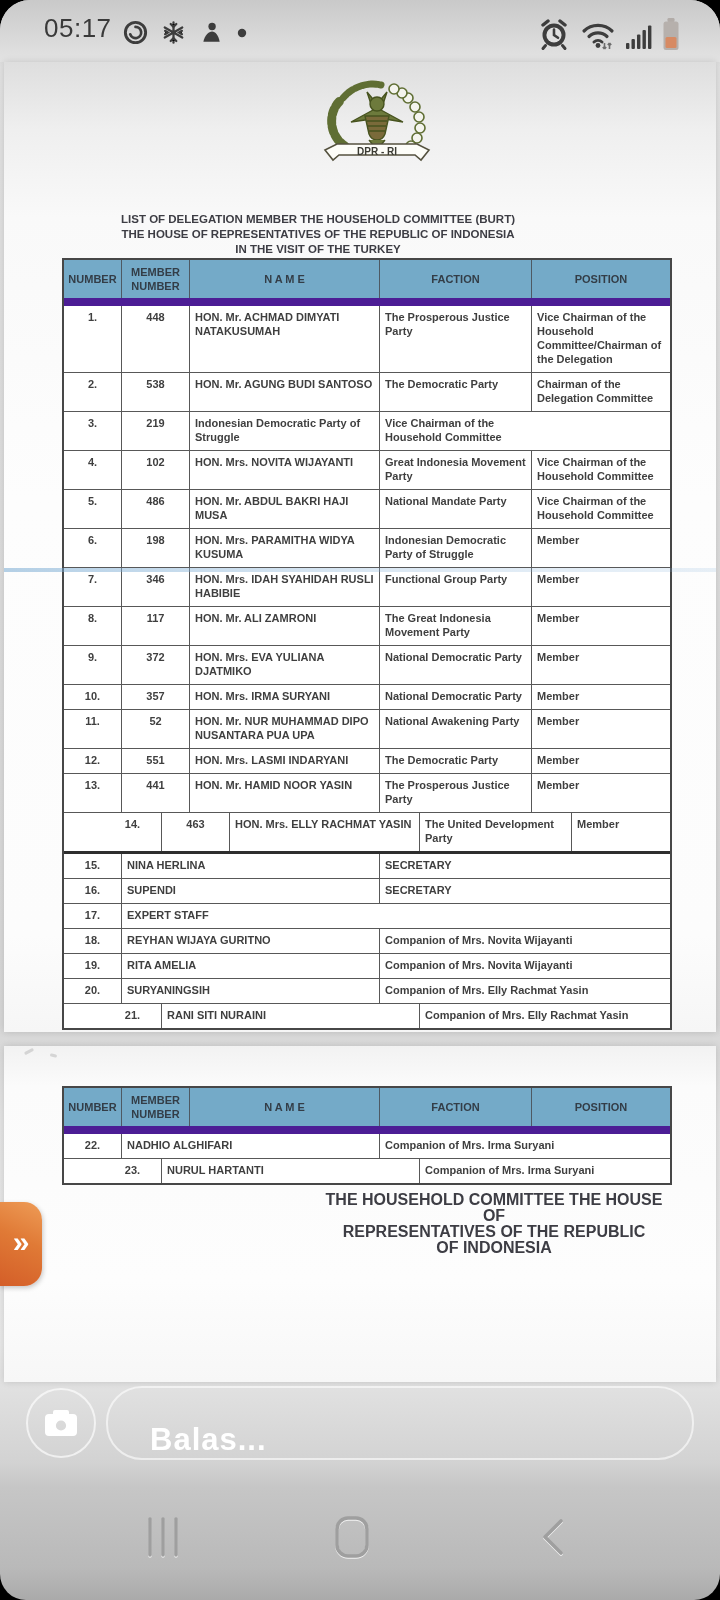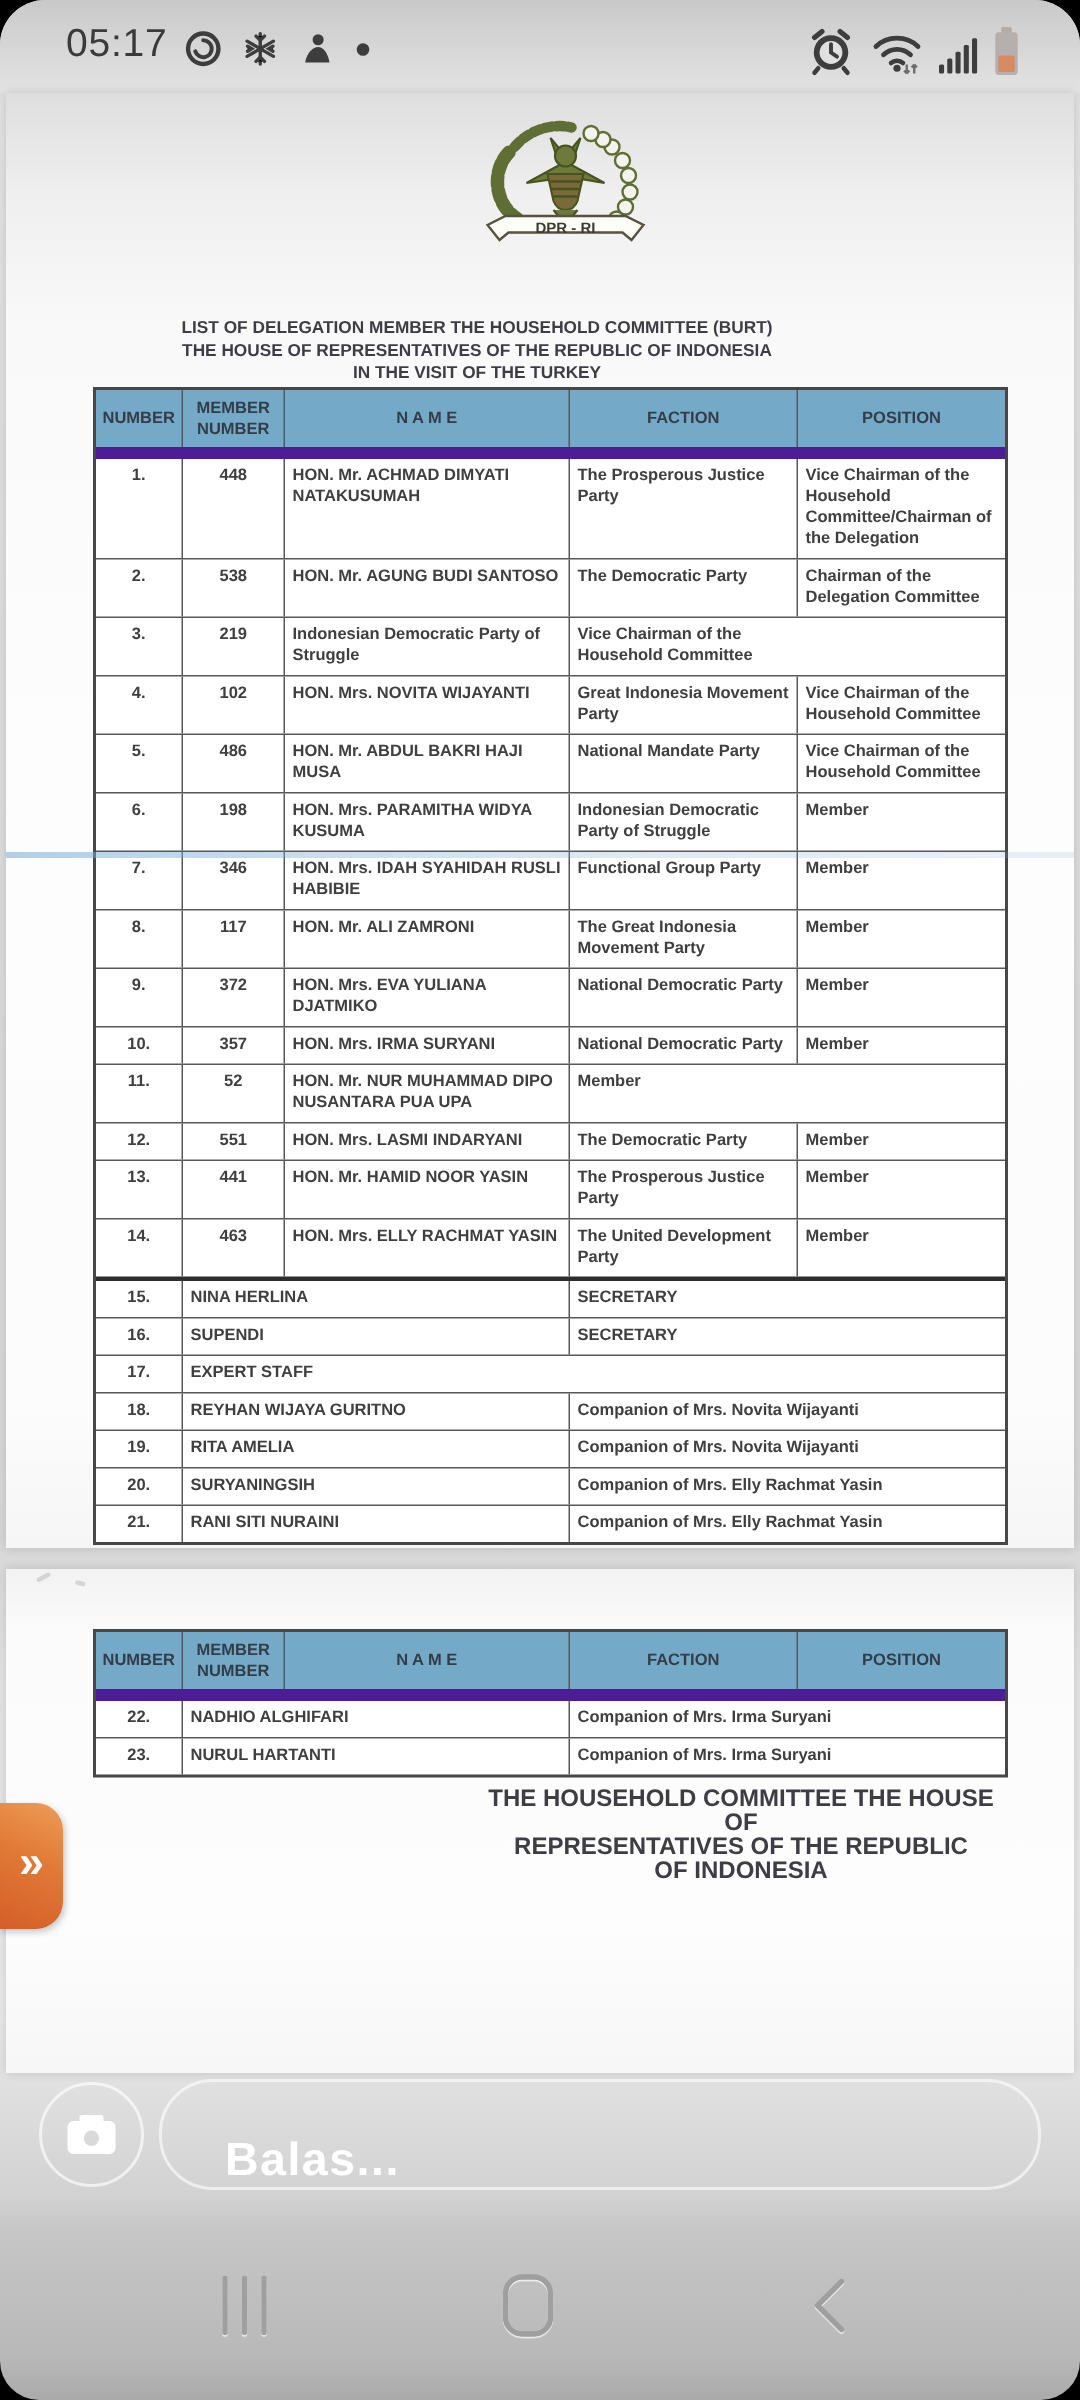--- a/index.html
+++ b/index.html
@@ -47,21 +47,21 @@
   .doc-table{position:absolute;left:58px;width:606px;border:2px solid #474747;background:#fff;
     color:#3f3f3f;font-size:11px;font-weight:bold;line-height:14px;}
   #table1{top:196px;}
   #table2{top:40px;}
   .t-head{display:grid;grid-template-columns:58px 68px 190px 152px 138px;
     background:#74aac8;border-bottom:8px solid #4c1d95;min-height:38px;}
   .t-head .hc{display:flex;align-items:center;justify-content:center;text-align:center;
     color:#333d47;padding:3px 2px;border-right:1px solid #4e5a64;}
   .t-head .hc:last-child{border-right:none;}
   .t-row{display:grid;border-bottom:1px solid #585858;}
-  .t-row:last-child{border-bottom:none;}
+  .t-row:last-child{border-bottom:none;padding-left:40px;}
   .t-row.member{grid-template-columns:58px 68px 190px 152px 138px;}
   .t-row.staff{grid-template-columns:58px 258px 290px;}
   .t-row .c{padding:4px 5px 6px 5px;border-right:1px solid #585858;}
   .t-row .c:last-child{border-right:none;}
   .t-row .c.num{text-align:center;padding-left:2px;padding-right:2px;}
   .staff-block{border-top:3px solid #2e2e2e;}
 
   
   .page2-footer{position:absolute;left:320px;top:146px;width:340px;text-align:center;
     color:#3d3d44;font-weight:bold;font-size:16px;line-height:16px;}
@@ -268,20 +268,21 @@
               <div class="c num">10.</div>
               <div class="c num">357</div>
               <div class="c">HON. Mrs. IRMA SURYANI</div>
               <div class="c">National Democratic Party</div>
               <div class="c">Member</div>
             </div>
             <div class="t-row member">
               <div class="c num">11.</div>
               <div class="c num">52</div>
               <div class="c">HON. Mr. NUR MUHAMMAD DIPO NUSANTARA PUA UPA</div>
+              <div class="c">National Awakening Party</div>
               <div class="c">Member</div>
             </div>
             <div class="t-row member">
               <div class="c num">12.</div>
               <div class="c num">551</div>
               <div class="c">HON. Mrs. LASMI INDARYANI</div>
               <div class="c">The Democratic Party</div>
               <div class="c">Member</div>
             </div>
             <div class="t-row member">

